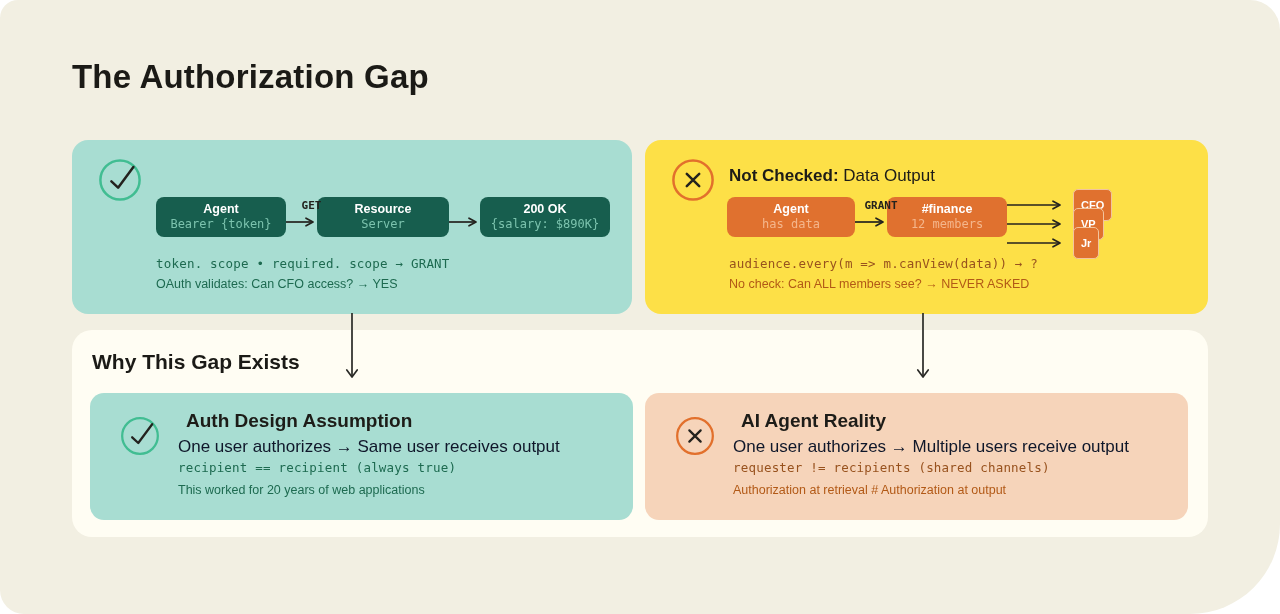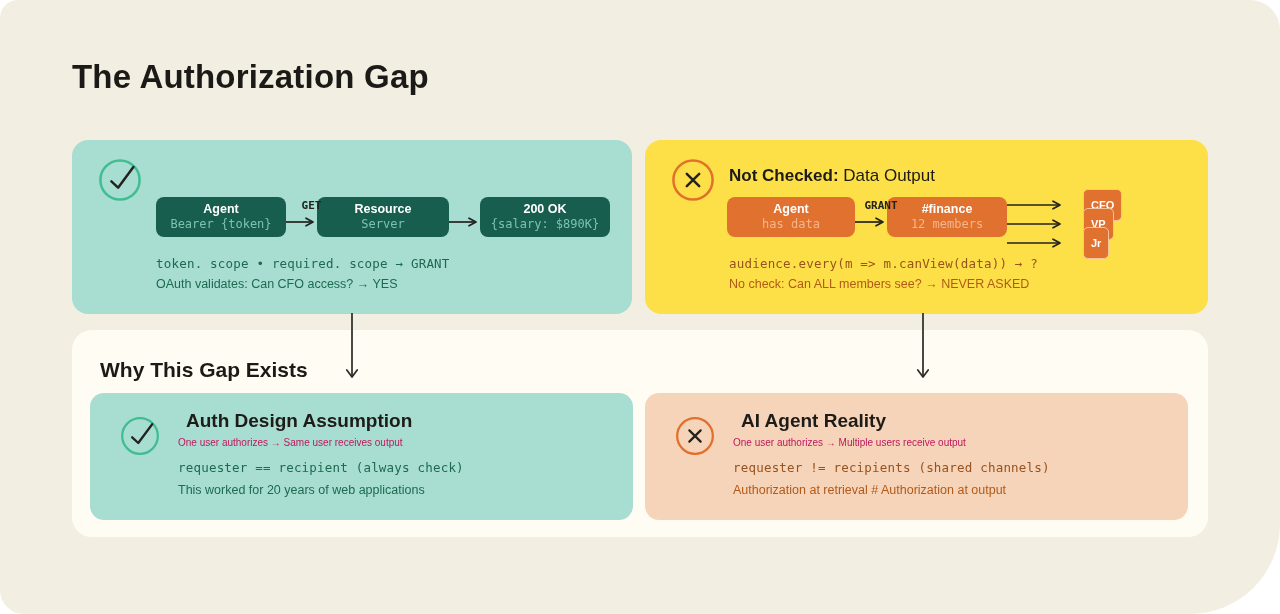--- a/index.html
+++ b/index.html
@@ -48,32 +48,32 @@
   .panel.peach .code{color:#98521e}
   .panel.peach .note{color:#b25916}
 
   
   .fanout{position:absolute;left:362px;top:58px}
   .fan-row{display:flex;align-items:center;height:14px;margin-bottom:5px}
   .fan-row svg{display:block}
   .badge{
     background:#e0712f;border:1px solid #f2c49e;color:#fff;
     font-size:11px;font-weight:700;border-radius:5px;
-    padding:8px 7px;height:14px;line-height:14px;margin-left:18px;text-align:center;
+    padding:8px 7px;height:14px;line-height:14px;margin-left:8px;text-align:center;
   }
 
   
   .why-panel{position:absolute;left:72px;top:330px;width:1136px;height:207px;background:#fffdf3;border-radius:20px}
-  .why-heading{position:absolute;left:20px;top:20px;margin:8px;font-size:21px;font-weight:600;color:#1b1a16}
+  .why-heading{position:absolute;left:20px;top:20px;margin:0;font-size:21px;font-weight:600;color:#1b1a16}
   .sub{position:absolute;top:63px;width:543px;height:127px;border-radius:14px}
   .sub.teal2{left:18px;background:#a8ddd2}
   .sub.peach2{left:573px;background:#f6d4ba}
   .sub .icon{position:absolute;left:30px;top:23px;width:40px;height:40px}
   .sub .st{position:absolute;left:96px;top:17px;font-size:19px;font-weight:600;color:#1d1c18;white-space:nowrap}
-  .sub .ss{position:absolute;left:88px;top:44px;font-size:10px;color:#be185d;white-space:nowrap}
+  .sub .ss{position:absolute;left:88px;top:44px;font-size:17px;color:#0f172a;white-space:nowrap}
   .sub .code{position:absolute;left:88px;top:67px;font-size:12.5px;white-space:nowrap}
   .sub .note{position:absolute;left:88px;top:90px;font-size:12.5px;white-space:nowrap}
   .sub.teal2 .code,.sub.teal2 .note{color:#1d6a50}
   .sub.peach2 .code{color:#98521e}
   .sub.peach2 .note{color:#b25916}
 
   .varrow{position:absolute;width:18px;height:72px}
   .varrow.vleft{left:343px;top:313px}
   .varrow.vright{left:914px;top:313px}
 </style>
@@ -185,21 +185,21 @@
 
     <div class="sub teal2">
       <span class="icon">
         <svg width="40" height="40" viewBox="0 0 46 46">
           <circle cx="23" cy="23" r="20.5" fill="none" stroke="#41bd92" stroke-width="2.6"></circle>
           <path d="M14 24.5 L21 31 L37 9.5" fill="none" stroke="#23221e" stroke-width="2.6" stroke-linecap="round" stroke-linejoin="round"></path>
         </svg>
       </span>
       <div class="st">Auth Design Assumption</div>
       <div class="ss">One user authorizes → Same user receives output</div>
-      <div class="code mono">requester == recipient (always check)</div>
+      <div class="code mono">recipient == recipient (always true)</div>
       <div class="note">This worked for 20 years of web applications</div>
     </div>
 
     <div class="sub peach2">
       <span class="icon">
         <svg width="40" height="40" viewBox="0 0 46 46">
           <circle cx="23" cy="23" r="20.5" fill="none" stroke="#e2702c" stroke-width="2.6"></circle>
           <path d="M16.5 16.5 L29.5 29.5 M29.5 16.5 L16.5 29.5" stroke="#23221e" stroke-width="2.6" fill="none" stroke-linecap="round"></path>
         </svg>
       </span>

